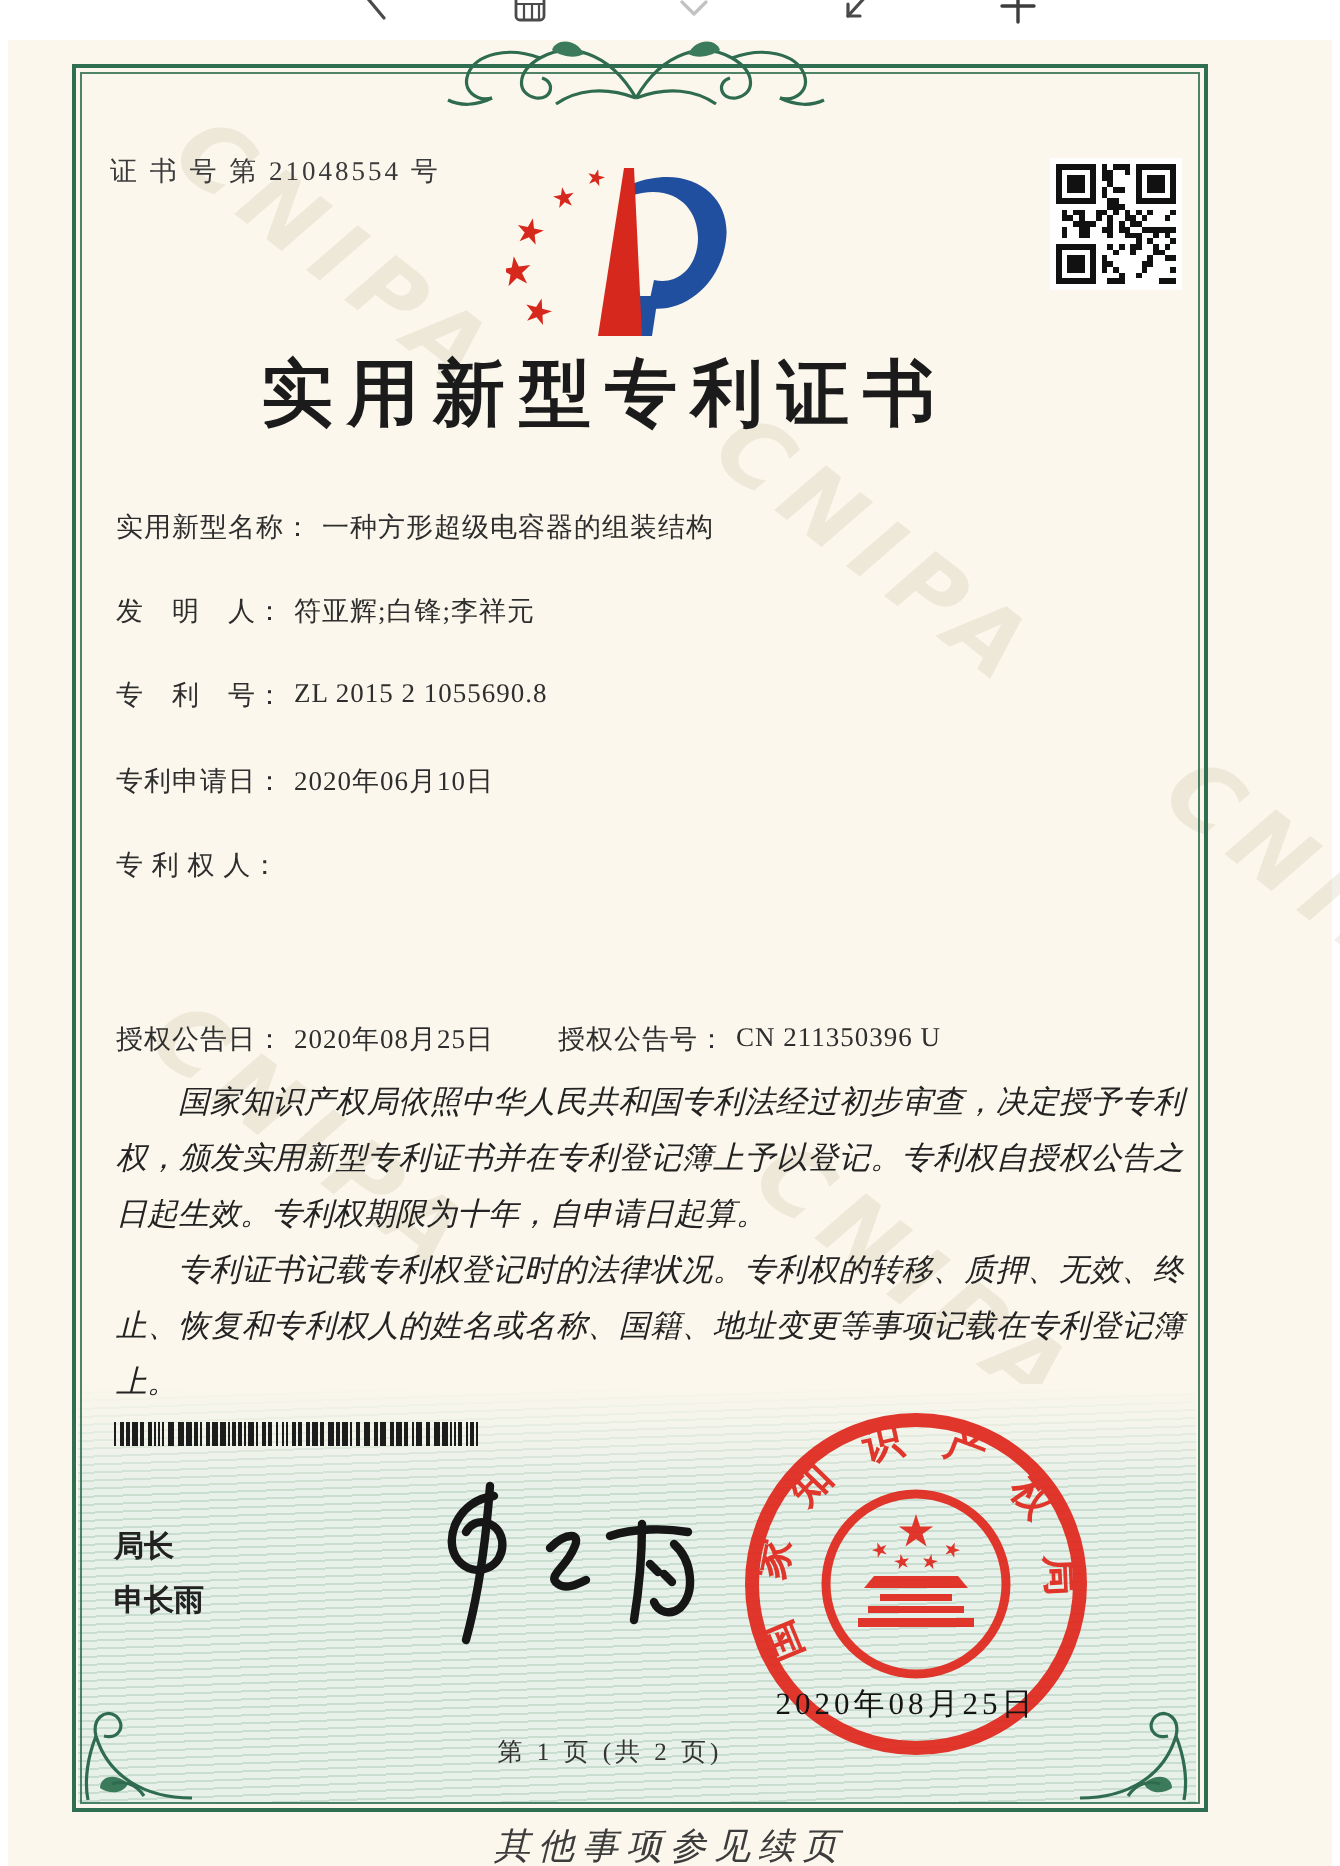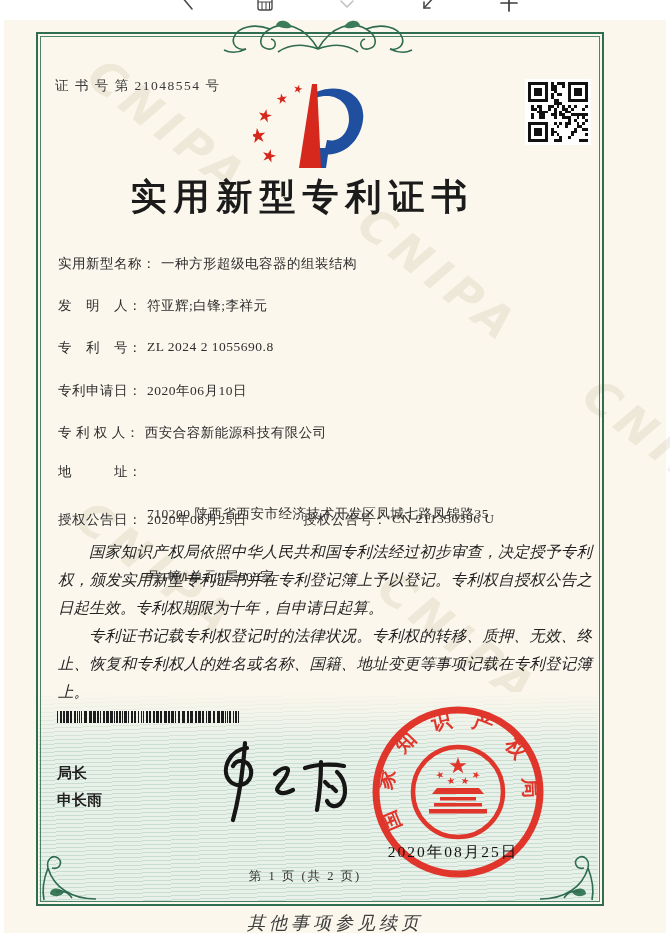--- a/index.html
+++ b/index.html
@@ -32,21 +32,21 @@
   .qr svg{width:100%;height:100%;display:block;}
   .cert-title{position:absolute;left:32px;top:153px;width:533px;text-align:center;z-index:3;
       font-size:36px;font-weight:700;letter-spacing:7px;color:#1b1b1b;}
   .row{position:absolute;left:54px;display:flex;font-size:13.5px;color:#2e2e2e;
       letter-spacing:.5px;z-index:3;}
   .row .lab{flex:0 0 auto;white-space:pre;}
   .row .val{margin-left:5px;white-space:pre;}
   .val2{white-space:pre;}
   .r-name{top:235px;} .r-inv{top:277px;} .r-pat{top:319px;} .r-file{top:362px;}
   .r-own{top:404px;} .r-addr{top:441px;line-height:21px;} .r-grant{top:491px;justify-content:center;}
-  .pair2{margin-left:56px;display:flex;}
+  .pair2{margin-left:32px;display:flex;}
   .paras{position:absolute;left:54px;top:518px;width:534px;z-index:3;color:#232323;
       font-size:15.5px;line-height:28px;font-style:italic;text-align:justify;}
   .paras p{margin:0;text-indent:2em;}
   .barcode{position:absolute;left:53px;top:691px;width:184px;height:12px;z-index:3;}
   .barcode svg{width:100%;height:100%;display:block;}
   .signer-title{position:absolute;left:53px;top:744px;font-family:"Liberation Sans","DejaVu Sans",sans-serif;
       font-size:15px;font-weight:600;color:#222;z-index:3;}
   .signer-name{position:absolute;left:53px;top:771px;font-family:"Liberation Sans","DejaVu Sans",sans-serif;
       font-size:15px;font-weight:600;color:#222;z-index:3;}
   .signature{position:absolute;left:205px;top:720px;width:145px;height:85px;z-index:4;}
@@ -253,36 +253,28 @@
     <div class="row r-inv">
       <span class="lab">发　明　人：</span>
       <span class="val">符亚辉;白锋;李祥元</span>
     </div>
     <div class="row r-name">
       <span class="lab">实用新型名称：</span>
       <span class="val">一种方形超级电容器的组装结构</span>
     </div>
     <div class="row r-pat">
       <span class="lab">专　利　号：</span>
-      <span class="val">ZL 2024 2 1055690.8</span>
+      <span class="val">ZL 2015 2 1055690.8</span>
     </div>
     <div class="row r-file">
       <span class="lab">专利申请日：</span>
       <span class="val">2020年06月10日</span>
     </div>
     <div class="row r-own">
       <span class="lab">专 利 权 人：</span>
-      <span class="val">西安合容新能源科技有限公司</span>
-    </div>
-    <div class="row r-addr">
-      <span class="lab">地　　　址：</span>
-      <span class="val">
-        <span class="val2" style="display:block">710200 陕西省西安市经济技术开发区凤城七路凤锦路35</span>
-        <span class="val2" style="display:block">号1幢1单元9层903室</span>
-      </span>
     </div>
     <div class="row r-grant">
       <span class="lab">授权公告日：</span>
       <span class="val">2020年08月25日</span>
       <span class="pair2">
         <span class="lab">授权公告号：</span>
         <span class="val">CN 211350396 U</span>
       </span>
     </div>
 

